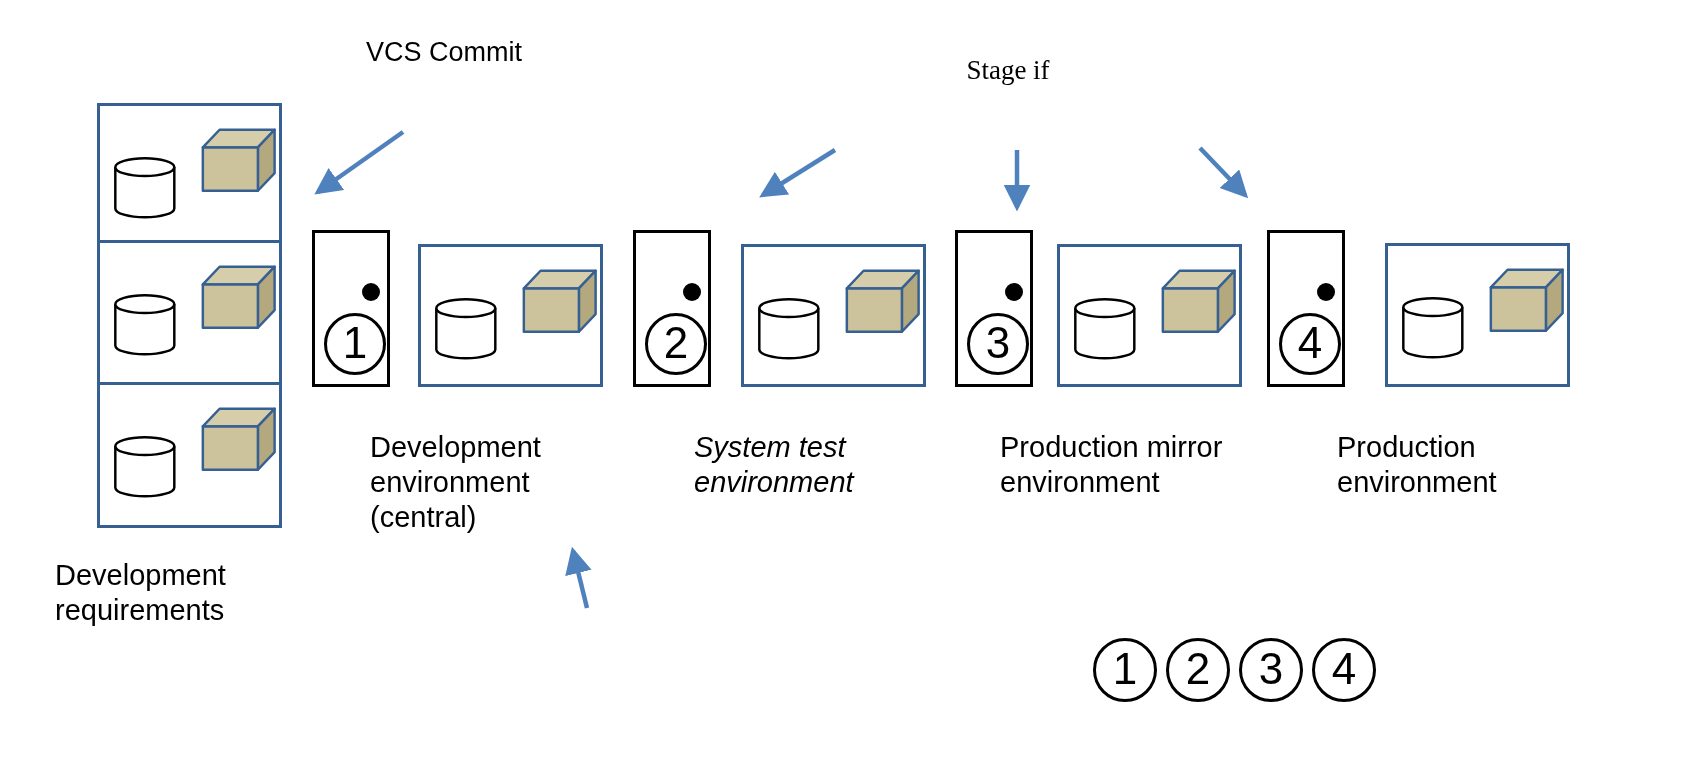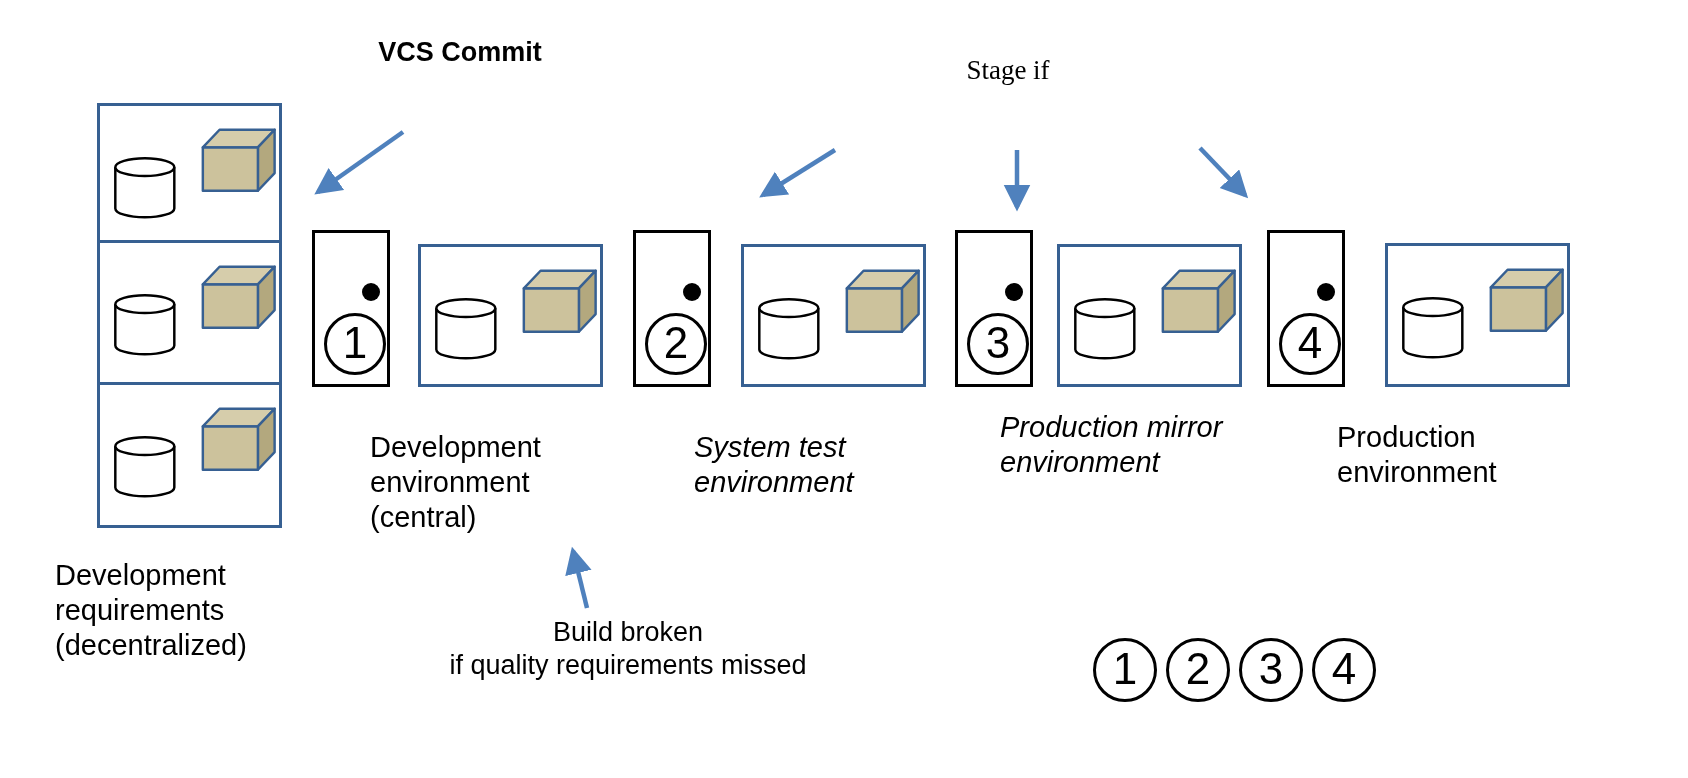--- a/index.html
+++ b/index.html
@@ -58,21 +58,20 @@
       </svg>
   </div>
   <div class="env-box" style="left:97px;top:382px;width:185px;height:146px;">
     <svg class="content-svg" width="170" height="118" viewBox="0 0 170 120">
         <use href="#db-cube"></use>
       </svg>
   </div>
   <div class="lbl" style="left:55px;top:558px;width:270px;">
     <span>Development</span><br>
     <span>requirements</span><br>
-    <span>(decentralized)</span>
   </div>
 
   <div class="gate" style="left:312px;top:230px;">
     <div class="dot"></div>
     <div class="num">1</div>
   </div>
 
   <div class="env-box" style="left:418px;top:244px;width:185px;height:143px;">
     <svg class="content-svg" width="170" height="118" viewBox="0 0 170 120">
         <use href="#db-cube"></use>
@@ -102,49 +101,45 @@
   <div class="gate" style="left:955px;top:230px;">
     <div class="dot"></div>
     <div class="num">3</div>
   </div>
 
   <div class="env-box" style="left:1057px;top:244px;width:185px;height:143px;">
     <svg class="content-svg" width="170" height="118" viewBox="0 0 170 120">
         <use href="#db-cube"></use>
       </svg>
   </div>
-  <div class="lbl" style="left:1000px;top:410px;width:280px;font-style:italic;">
+  <div class="lbl" style="left:1000px;top:430px;width:280px;">
     <span>Production mirror</span><br>
     <span>environment</span>
   </div>
 
   <div class="gate" style="left:1267px;top:230px;">
     <div class="dot"></div>
     <div class="num">4</div>
   </div>
 
   <div class="env-box" style="left:1385px;top:243px;width:185px;height:144px;">
     <svg class="content-svg" width="170" height="118" viewBox="0 0 170 120">
         <use href="#db-cube"></use>
       </svg>
   </div>
-  <div class="lbl" style="left:1337px;top:420px;width:280px;">
+  <div class="lbl" style="left:1337px;top:430px;width:280px;">
     <span>Production</span><br>
     <span>environment</span>
   </div>
 
-  <div class="note" style="left:300px;top:36px;width:320px;font-weight:bold;">
+  <div class="note" style="left:284px;top:36px;width:320px;">
     <span>VCS Commit</span><br>
   </div>
   <div class="note" style="left:758px;top:54px;width:500px;font-family:Liberation Serif, serif;">
     <span>Stage if</span><br>
-  </div>
-  <div class="note" style="left:378px;top:616px;width:500px;">
-    <span>Build broken</span><br>
-    <span>if quality requirements missed</span>
   </div>
 
   <svg class="overlay" width="1688" height="778" viewBox="0 0 1688 778">
     <defs>
       <marker id="ah" markerWidth="8" markerHeight="7" refX="5" refY="3" orient="auto">
         <path class="arrow-head" d="M0,0 L6,3 L0,6 z"></path>
       </marker>
     </defs>
     <line class="arrow-line" x1="403" y1="132" x2="318" y2="192" marker-end="url(#ah)"></line>
     <line class="arrow-line" x1="835" y1="150" x2="763" y2="195" marker-end="url(#ah)"></line>

